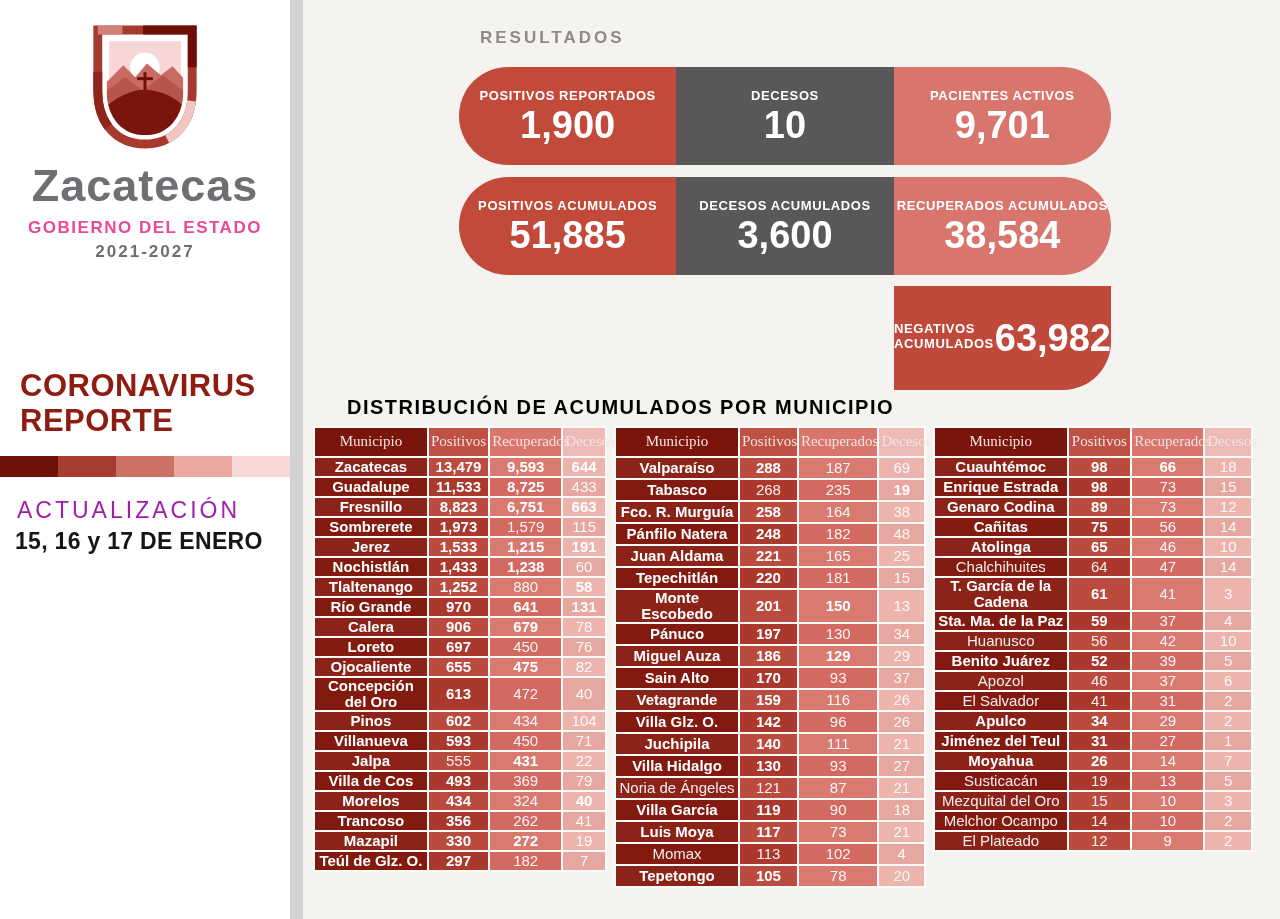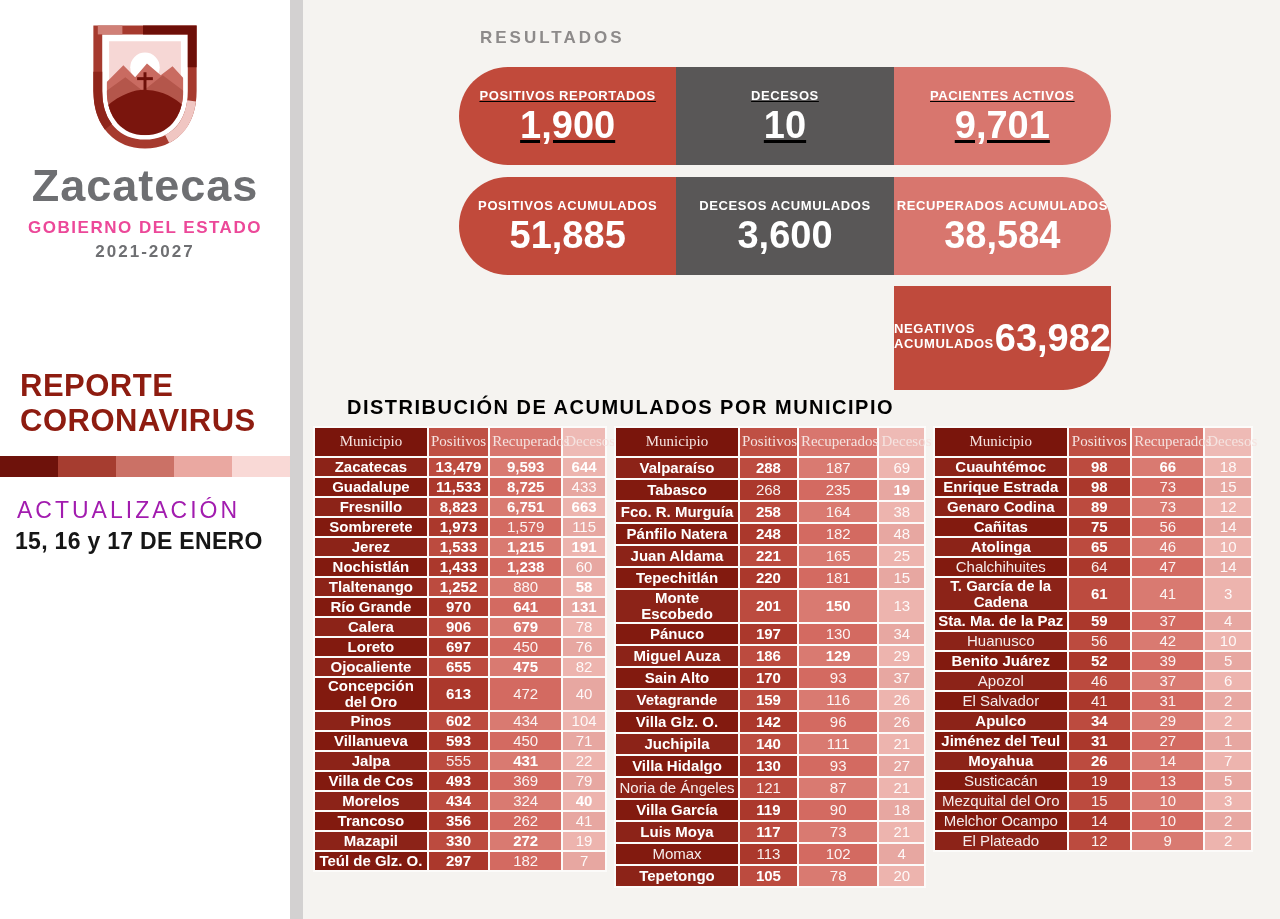--- a/index.html
+++ b/index.html
@@ -23,21 +23,21 @@
 
   .update-label { position:absolute; left:17px; top:497px; font-size:23px; color:#a21caf; letter-spacing:3px; }
   .update-dates { position:absolute; left:15px; top:528px; font-size:23px; font-weight:700; color:#161616; letter-spacing:.3px; }
 
   
   .main { position:absolute; left:303px; top:0; width:830px; height:919px; }
 
   .results-heading { position:absolute; left:177px; top:28px; font-size:17px; font-weight:700; letter-spacing:3px; color:#8d8a8a; }
 
   .cards-row { position:absolute; left:156px; width:652px; height:98px; display:flex; }
-  .row1 { top:67px;text-decoration:underline; } .row2 { top:177px; }
+  .row1 { top:67px; } .row2 { top:177px; }
   .card { flex:1; display:flex; flex-direction:column; align-items:center; justify-content:center; color:#fff; }
   .card .lbl { font-size:13px; font-weight:600; letter-spacing:.6px; margin-bottom:3px; white-space:nowrap; }
   .card .val { font-size:38px; font-weight:700; line-height:1; }
   .card.red { background:#c14a3b; }
   .card.gray { background:#595757; }
   .card.salmon { background:#d8766e; }
   .card.round-left { border-radius:50px 0 0 50px; }
   .card.round-right { border-radius:0 50px 50px 0; }
   .neg-card { position:absolute; left:591px; top:286px; width:217px; height:104px; border-radius:0 0 48px 0; background:#bf4a3c; display:flex; flex-direction:row; align-items:center; justify-content:center; color:#fff; }
   .neg-card .lbl { font-size:13px; font-weight:600; letter-spacing:.6px; margin-bottom:4px; }
@@ -103,22 +103,22 @@
         <path d="M18,90 C36,74 52,70 62,71 C80,72 92,80 102,90 L102,120 L18,120 Z" fill="#7a150d"></path>
       </g>
     </svg>
   </div>
 
   <div class="brand">Zacatecas</div>
   <div class="gov">GOBIERNO DEL ESTADO</div>
   <div class="term">2021-2027</div>
 
   <div class="report-title">
+    <div>CORONAVIRUS</div>
     <div>REPORTE</div>
-    <div>CORONAVIRUS</div>
   </div>
 
   <div class="palette">
       <span style="background: rgb(110, 18, 11);"></span>
       <span style="background: rgb(166, 61, 48);"></span>
       <span style="background: rgb(203, 113, 102);"></span>
       <span style="background: rgb(234, 168, 161);"></span>
       <span style="background: rgb(249, 217, 214);"></span>
     </div>
 

